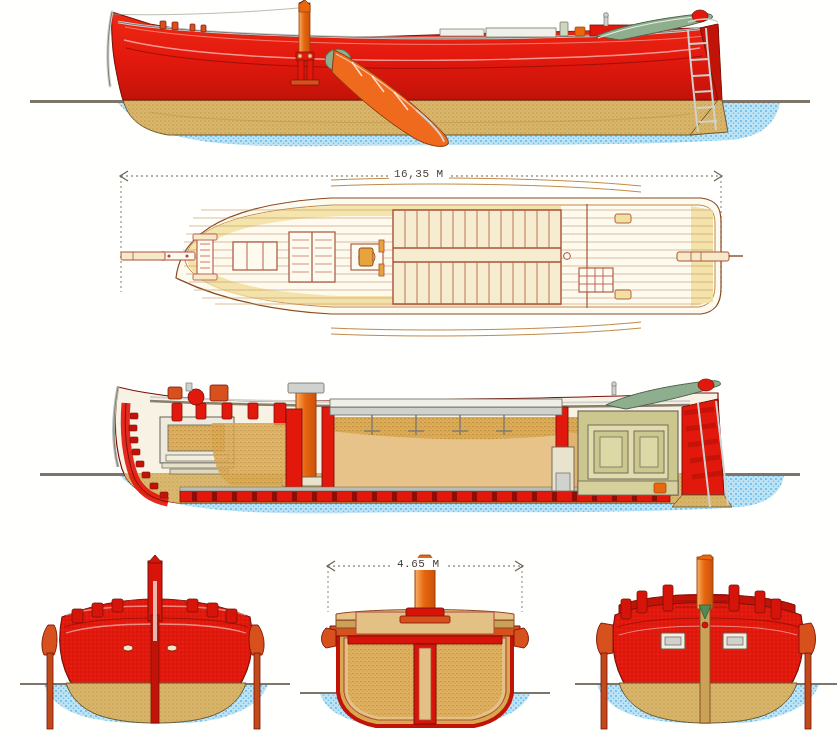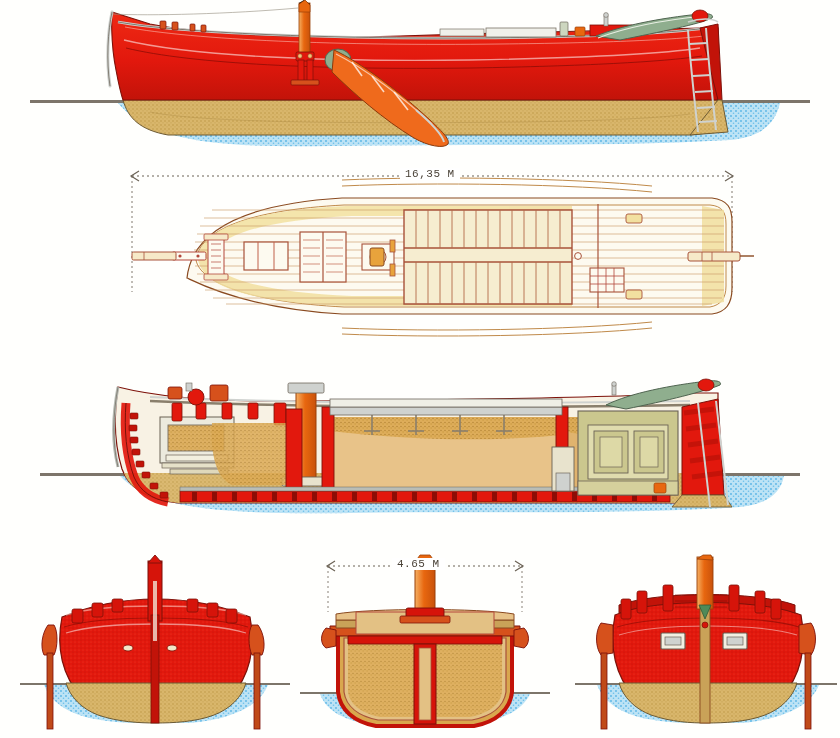--- a/index.html
+++ b/index.html
@@ -161,21 +161,21 @@
           <path d="M699,122 L717,121"></path>
         </g>
       </g>
 
       <g>
         <path d="M112,14 C150,16 230,14 298,8" fill="none" stroke="#9b9486" stroke-width=".8" opacity=".8"></path>
       </g>
     </svg>
   </div>
 
-  <div class="view" style="left:12px;top:160px;width:777px;height:215px;text-align:center;">
+  <div class="view" style="left:1px;top:160px;width:777px;height:215px;text-align:center;">
     <svg width="840" height="215" viewBox="0 0 840 215">
 
       <g stroke="#6b6255" fill="none" stroke-width="1">
         <path d="M120,16 L720,16" stroke-dasharray="2 3"></path>
         <path d="M127,11 L119,16 L127,21" stroke-width="1.2"></path>
         <path d="M713,11 L721,16 L713,21" stroke-width="1.2"></path>
         <path d="M120,16 L120,132" stroke-dasharray="2 3" opacity=".85"></path>
         <path d="M720,16 L720,132" stroke-dasharray="2 3" opacity=".85"></path>
       </g>
 

